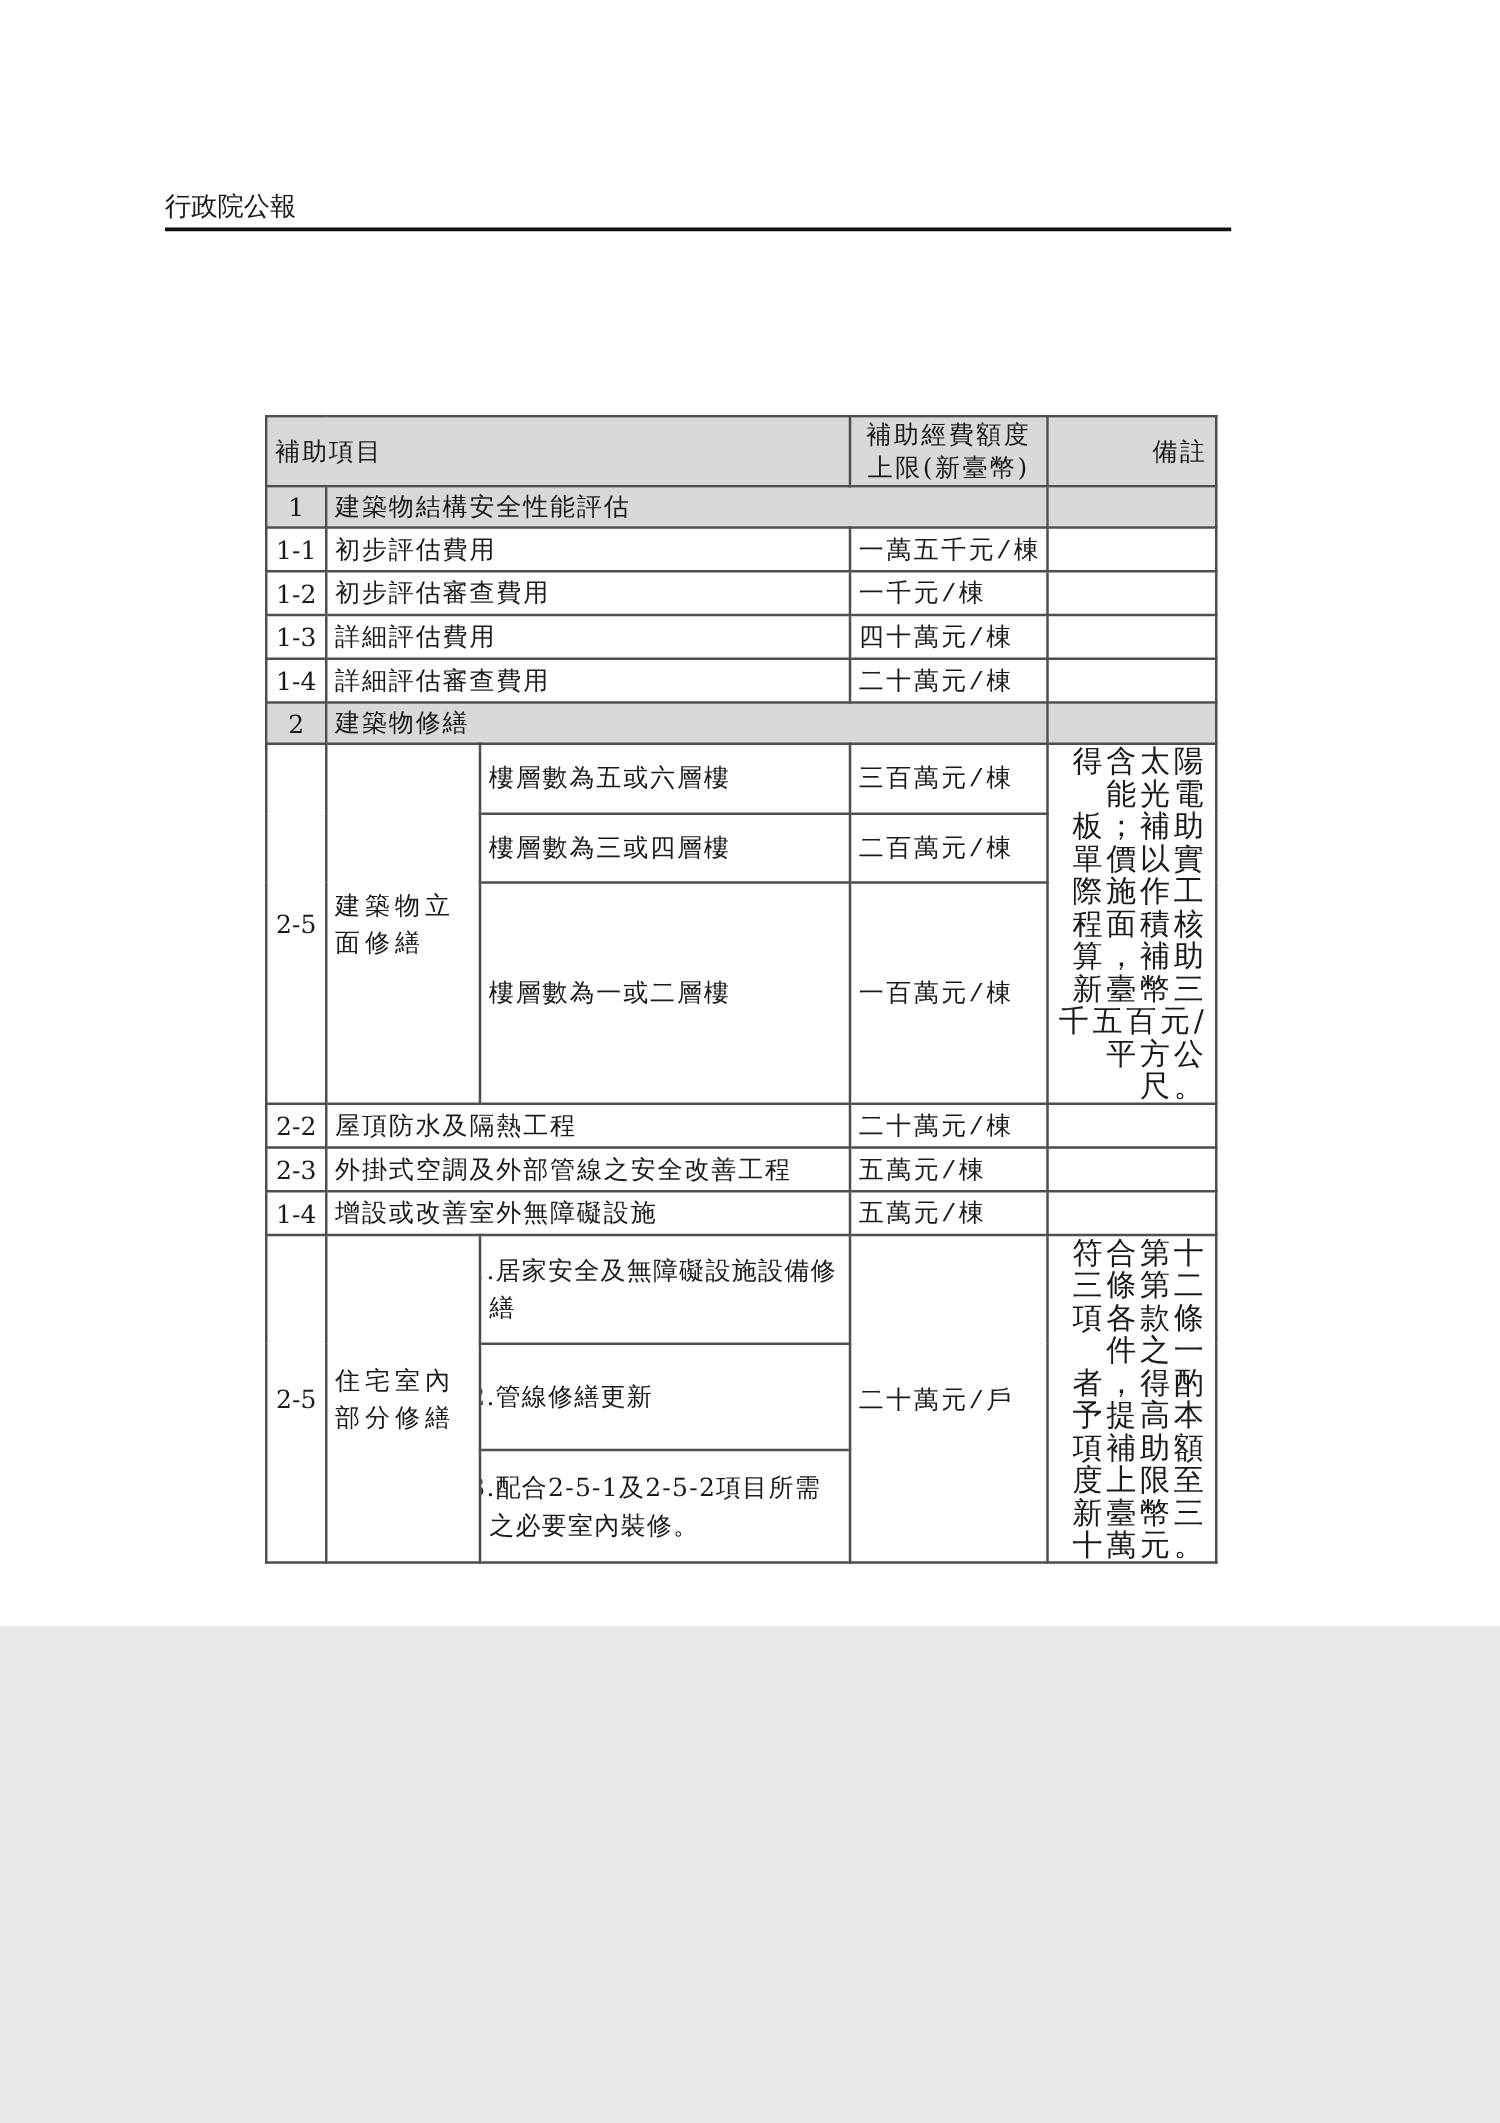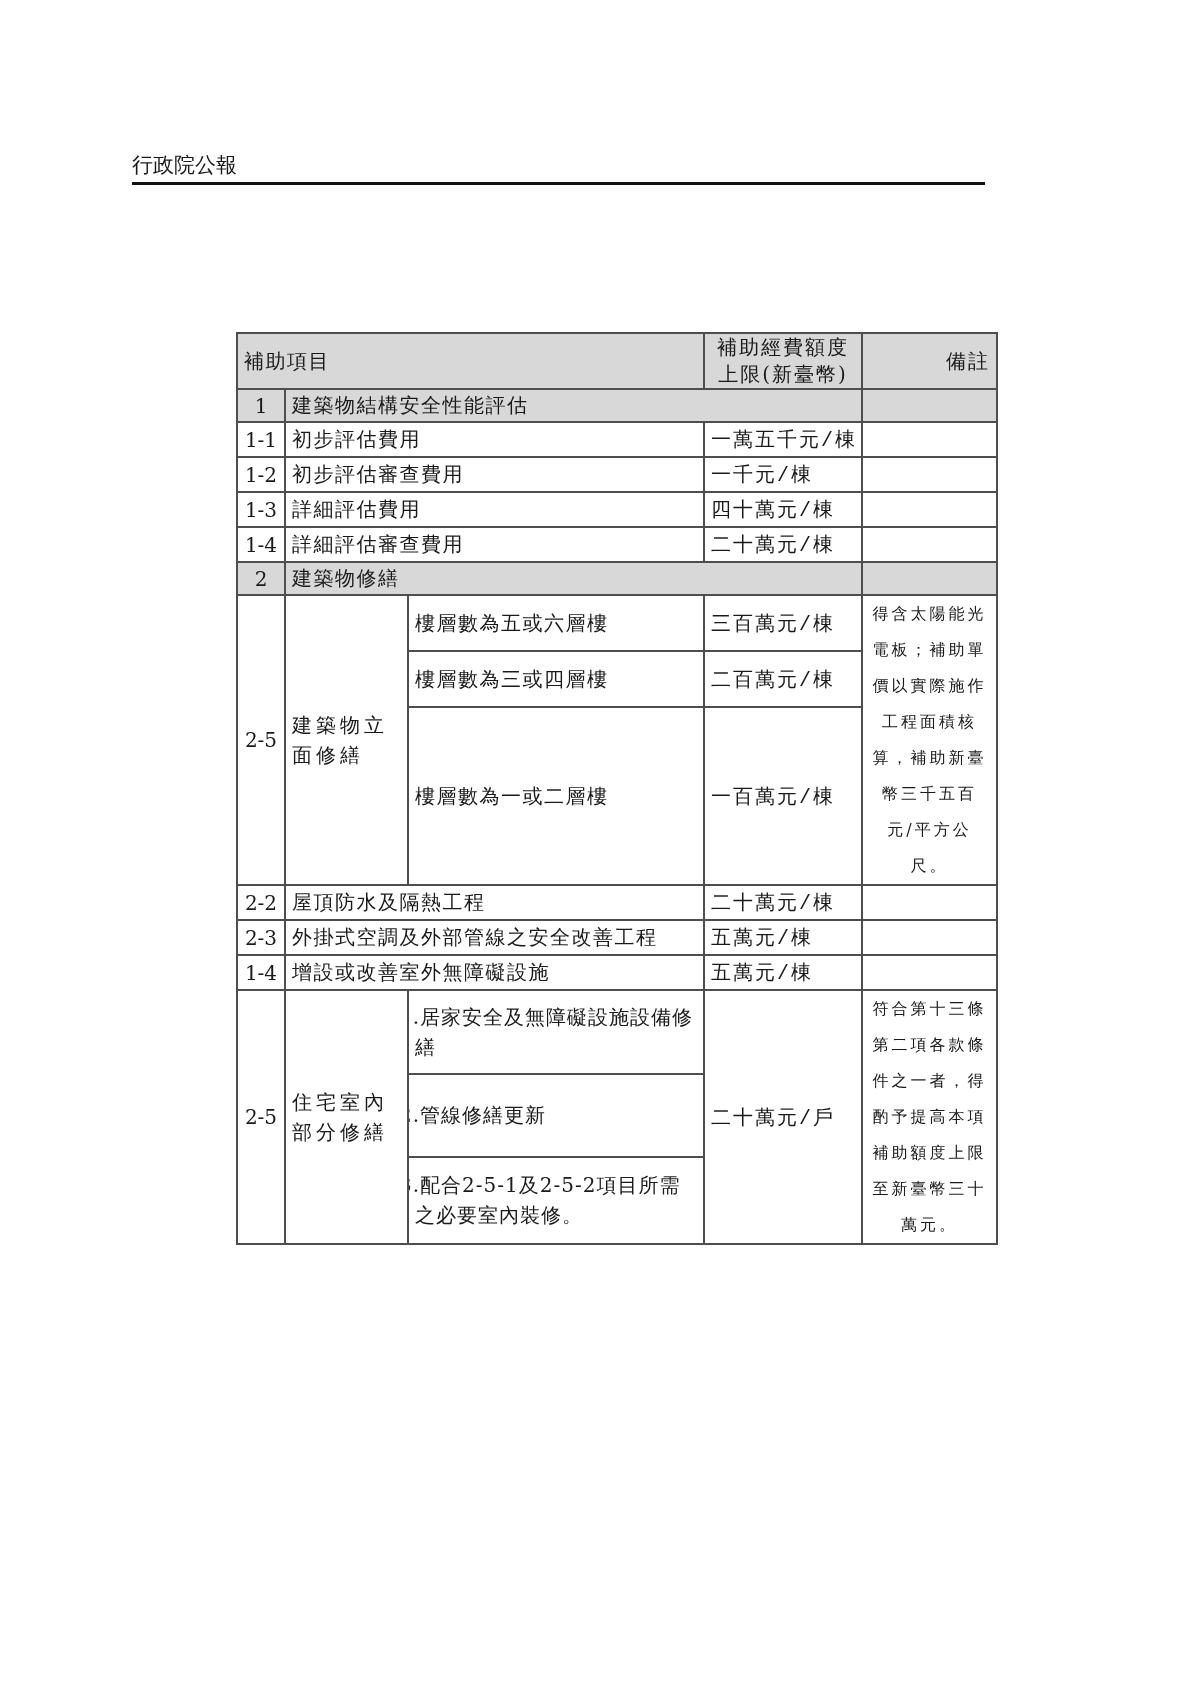--- a/index.html
+++ b/index.html
@@ -1,18 +1,18 @@
 <!DOCTYPE html>
 <html><head>
 <meta charset="utf-8">
 <style>
   html,body{margin:0;padding:0;background:#e8e8e8;}
   .page{
     position:relative;
-    width:1200px;height:1698px;
+    width:1200px;height:1301px;
     margin:0 auto;
     background:#ffffff;
     font-family:"DejaVu Serif","Liberation Serif",serif;
     color:#1a1a1a;
     overflow:hidden;
   }
   
   .running-head{
     position:absolute;left:132px;top:150px;width:853px;
     display:flex;justify-content:space-between;align-items:flex-end;
@@ -21,42 +21,42 @@
     padding-bottom:2px;
   }
   .running-head .right{display:flex;gap:26px;}
   
   .attach-title{
     position:absolute;left:221px;top:299px;
     font-size:24px;font-weight:600;letter-spacing:6.5px;white-space:nowrap;
   }
   
   table.subsidy{
-    position:absolute;left:236px;top:332px;
+    position:absolute;left:212px;top:332px;
     width:760px;border-collapse:collapse;table-layout:fixed;
     font-size:20px;
     padding-left:36px;
   }
   table.subsidy td{
     border:2px solid #4e4e4e;
     padding:0 6px;
     vertical-align:middle;
     overflow:hidden;
   }
   .gray{background:#d8d8d8;}
   .c-num{text-align:center;padding:0 2px;}
   .c-label{padding-left:13px;letter-spacing:1.5px;}
   .c-amount{padding-left:11px;letter-spacing:2px;white-space:nowrap;font-family:Liberation Mono, monospace;}
   .c-head-amount{text-align:center;letter-spacing:2px;line-height:27px;}
   .c-remarkhead{padding-left:12px;letter-spacing:2px;text-align:right;}
   .c-splitlabel{padding-left:13px;padding-right:6px;letter-spacing:4px;line-height:30px;}
   .c-sub{padding-left:22px;text-indent:-16px;letter-spacing:1px;line-height:30px;}
   .c-remark{
-    font-size:16px;letter-spacing:3px;line-height:36px;
-    padding:4px 5px 4px 7px;text-align:center;
+    font-size:24px;letter-spacing:3px;line-height:26px;
+    padding:4px 5px 4px 7px;text-align:right;
   }
   
   tr.h-head{height:55px;}
   tr.h-cat{height:33px;}
   tr.h-std{height:35px;}
   tr.h-sub{height:42px;}
   tr.h-subtall{height:133px;}
   tr.h-s51{height:82px;}
   tr.h-s52{height:80px;}
   tr.h-s53{height:85px;}

